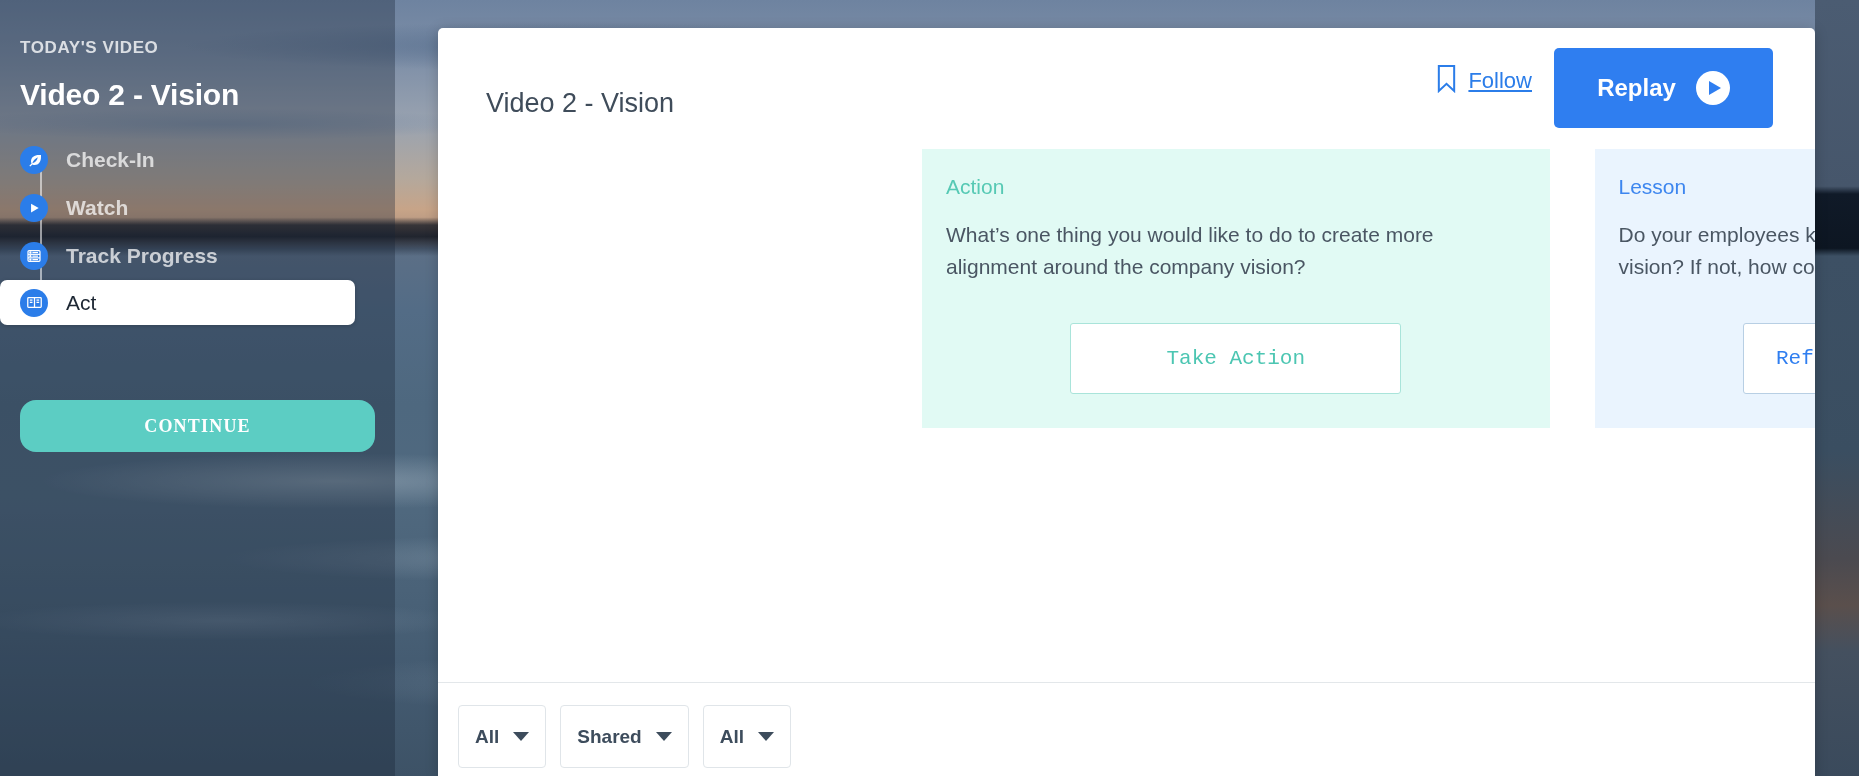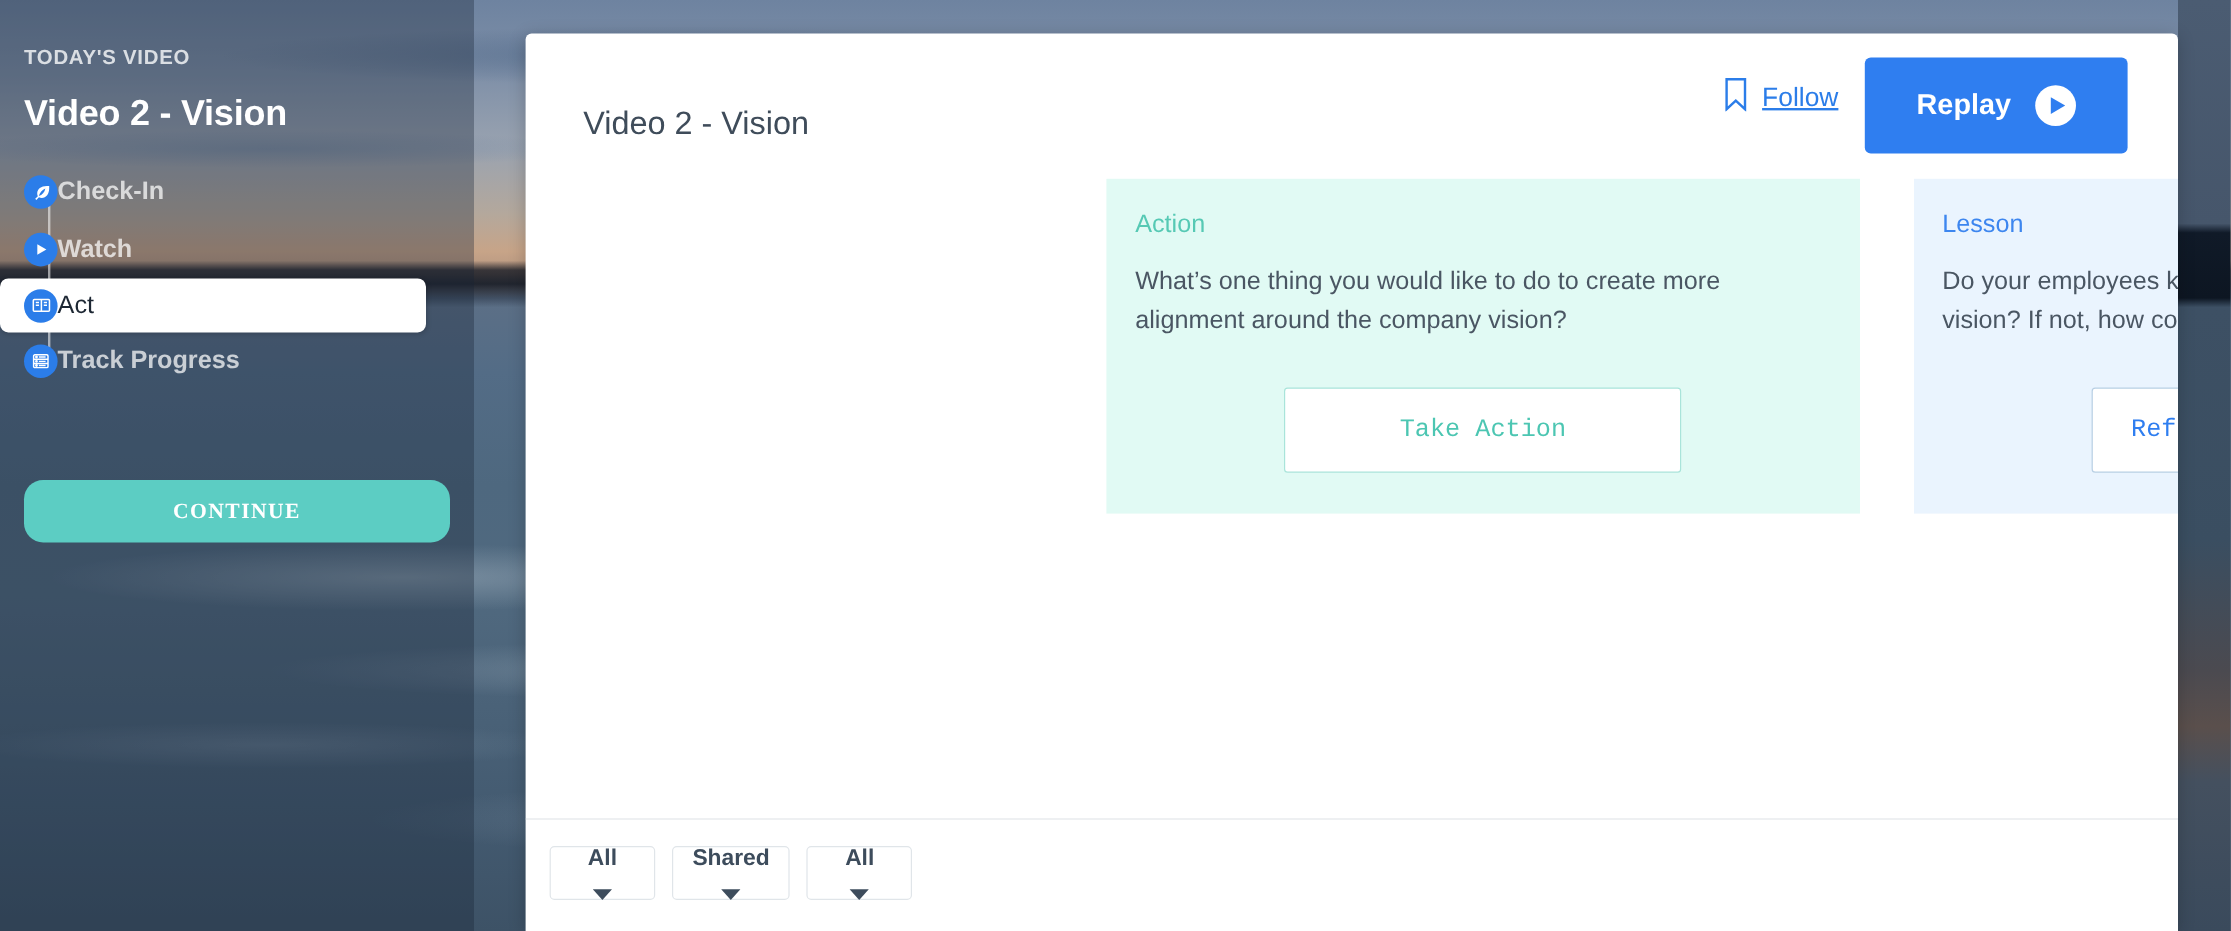--- a/index.html
+++ b/index.html
@@ -135,20 +135,21 @@
     width: 28px; height: 28px;
     border-radius: 50%;
     background: #2b7de9;
     display: flex;
     align-items: center;
     justify-content: center;
     flex: none;
   }
   .step-badge svg { display: block; }
   .step-label {
+    margin-left: 18px;
     font-size: 21px;
     font-weight: 600;
     color: rgba(255,255,255,0.72);
     white-space: nowrap;
   }
 
   .step.active {
     background: #ffffff;
     border-radius: 7px;
     width: 355px;
@@ -372,36 +373,35 @@
     z-index: 7;
   }
   .filters {
     position: absolute;
     left: 458px; top: 705px;
     display: flex;
     gap: 14px;
     z-index: 7;
   }
   .filter-btn {
-    height: 45px;
+    height: 63px;
     min-width: 88px;
     padding: 0 16px;
     background: #ffffff;
     border: 1px solid #e0e5e9;
     border-radius: 4px;
     font-family: inherit;
     font-size: 19px;
     font-weight: 700;
     color: #3d4c5c;
     display: flex;
     align-items: center;
     justify-content: center;
     gap: 14px;
     cursor: pointer;
-    flex-direction: column;
   }
   .caret {
     width: 0; height: 0;
     border-left: 8px solid transparent;
     border-right: 8px solid transparent;
     border-top: 9px solid #3d4c5c;
     flex: none;
   }
 </style>
 </head>
@@ -428,53 +428,53 @@
         <span class="step-label">Check-In</span>
       </div>
 
       <div class="step">
         <span class="step-badge">
           <svg width="14" height="14" viewBox="0 0 24 24" fill="#ffffff">
             <path d="M7 4.5l13 7.5-13 7.5z"></path>
           </svg>
         </span>
         <span class="step-label">Watch</span>
-      </div>
-
-      <div class="step active">
-        <span class="step-badge">
-          <svg width="17" height="17" viewBox="0 0 24 24" fill="none" stroke="#ffffff" stroke-width="1.8">
-            <rect x="2.5" y="5" width="19" height="14" rx="1.2"></rect>
-            <line x1="12" y1="5" x2="12" y2="19"></line>
-            <line x1="5.4" y1="8.6" x2="9.2" y2="8.6"></line>
-            <line x1="5.4" y1="11.8" x2="9.2" y2="11.8"></line>
-            <line x1="14.8" y1="8.6" x2="18.6" y2="8.6"></line>
-            <line x1="14.8" y1="11.8" x2="18.6" y2="11.8"></line>
-          </svg>
-        </span>
-        <span class="step-label">Act</span>
       </div>
 
       <div class="step">
         <span class="step-badge">
           <svg width="16" height="16" viewBox="0 0 24 24" fill="none" stroke="#ffffff" stroke-width="1.8">
             <rect x="3" y="4" width="18" height="16" rx="1.5"></rect>
             <line x1="3" y1="9.5" x2="21" y2="9.5"></line>
             <line x1="3" y1="14.8" x2="21" y2="14.8"></line>
             <circle cx="6.6" cy="6.8" r="0.9" fill="#ffffff"></circle>
             <circle cx="6.6" cy="12.2" r="0.9" fill="#ffffff"></circle>
             <circle cx="6.6" cy="17.4" r="0.9" fill="#ffffff"></circle>
             <line x1="9.6" y1="6.8" x2="18" y2="6.8"></line>
             <line x1="9.6" y1="12.2" x2="18" y2="12.2"></line>
             <line x1="9.6" y1="17.4" x2="18" y2="17.4"></line>
           </svg>
         </span>
         <span class="step-label">Track Progress</span>
       </div>
 
+      <div class="step active">
+        <span class="step-badge">
+          <svg width="17" height="17" viewBox="0 0 24 24" fill="none" stroke="#ffffff" stroke-width="1.8">
+            <rect x="2.5" y="5" width="19" height="14" rx="1.2"></rect>
+            <line x1="12" y1="5" x2="12" y2="19"></line>
+            <line x1="5.4" y1="8.6" x2="9.2" y2="8.6"></line>
+            <line x1="5.4" y1="11.8" x2="9.2" y2="11.8"></line>
+            <line x1="14.8" y1="8.6" x2="18.6" y2="8.6"></line>
+            <line x1="14.8" y1="11.8" x2="18.6" y2="11.8"></line>
+          </svg>
+        </span>
+        <span class="step-label">Act</span>
+      </div>
+
     </nav>
 
     <button class="continue-btn">CONTINUE</button>
   </aside>
 
   <main class="panel">
 
     <header class="panel-header">
       <h1 class="panel-title">Video 2 - Vision</h1>
 

